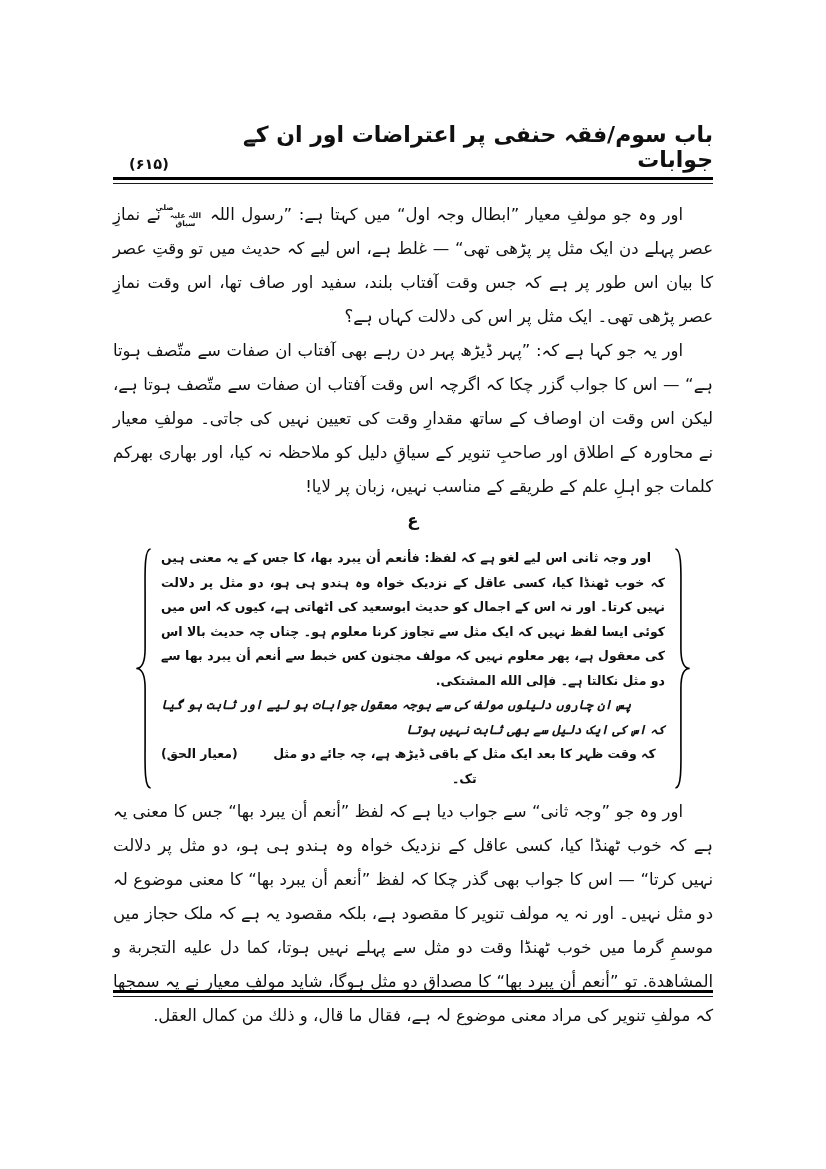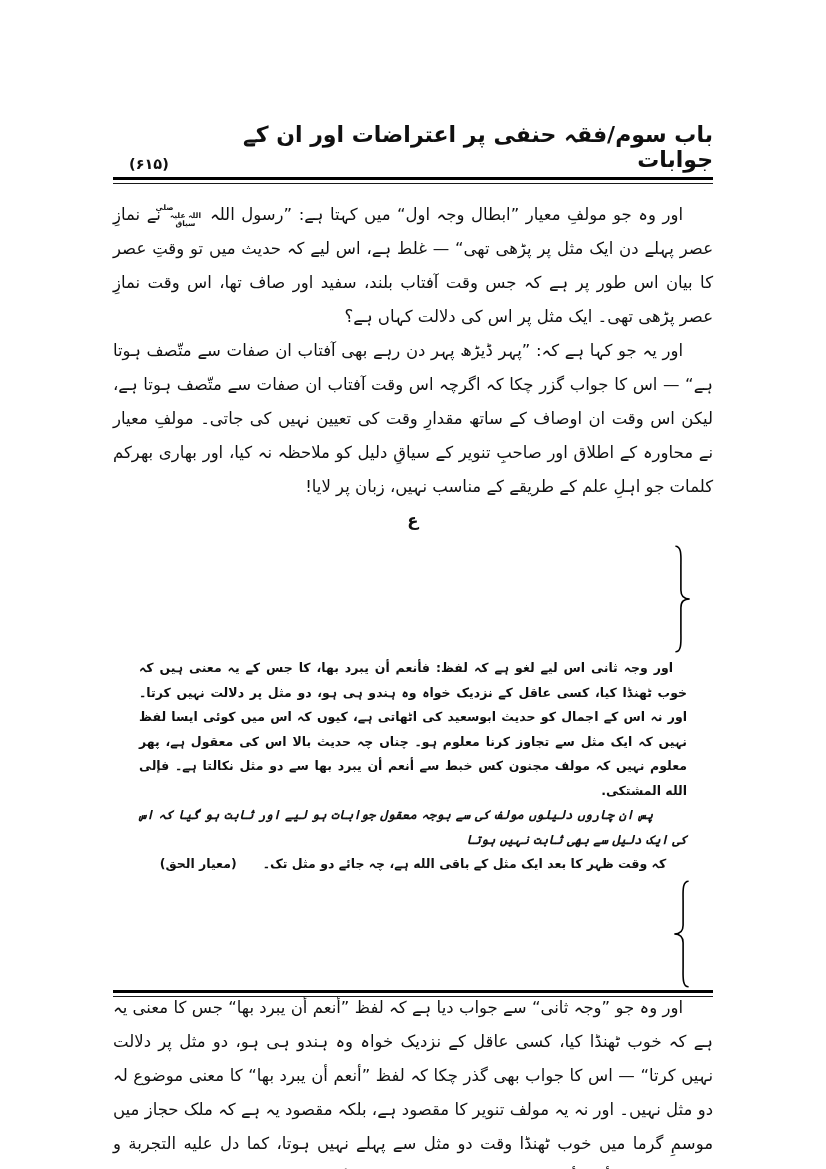--- a/index.html
+++ b/index.html
@@ -77,21 +77,20 @@
     font-size:16.5px;
   }
   .verse-text{white-space:nowrap;}
   
   .braced{
     width:560px;
     margin:6px auto 2px;
     display:flex;
     align-items:stretch;
     direction:rtl;
-    flex-direction:column;
   }
   .brace{flex:0 0 22px;display:block;}
   .brace svg{display:block;width:22px;height:100%;}
   .braced-text{
     flex:1;
     padding:2px 6px;
     font-size:12.5px;
     font-weight:bold;
     line-height:24.5px;
     text-align:justify;
@@ -134,21 +133,21 @@
       <div class="braced">
         <span class="brace">
           <svg viewBox="0 0 20 100" preserveAspectRatio="none" aria-hidden="true">
             <path d="M4,2 C10,2 9,12 9,20 L9,42 C9,48 12,50 17,50 C12,50 9,52 9,58 L9,80 C9,88 10,98 4,98" fill="none" stroke="#000" stroke-width="1.6" vector-effect="non-scaling-stroke"></path>
           </svg>
         </span>
         <div class="braced-text">
           <p class="braced-p1">اور وجہ ثانی اس لیے لغو ہے کہ لفظ: فأنعم أن يبرد بها، کا جس کے یہ معنی ہیں کہ خوب ٹھنڈا کیا، کسی عاقل کے نزدیک خواہ وہ ہندو ہی ہو، دو مثل پر دلالت نہیں کرتا۔ اور نہ اس کے اجمال کو حدیث ابوسعید کی اٹھاتی ہے، کیوں کہ اس میں کوئی ایسا لفظ نہیں کہ ایک مثل سے تجاوز کرنا معلوم ہو۔ چناں چہ حدیث بالا اس کی معقول ہے، پھر معلوم نہیں کہ مولف مجنون کس خبط سے أنعم أن يبرد بها سے دو مثل نکالتا ہے۔ فإلى الله المشتكى.</p>
           <p class="braced-p2">پس ان چاروں دلیلوں مولف کی سے بوجہ معقول جوابات ہو لیے اور ثابت ہو گیا کہ اس کی ایک دلیل سے بھی ثابت نہیں ہوتا</p>
           <p class="braced-last">
-            <span>کہ وقت ظہر کا بعد ایک مثل کے باقی الله ہے، چہ جائے دو مثل تک۔</span>
+            <span>کہ وقت ظہر کا بعد ایک مثل کے باقی ڈیڑھ ہے، چہ جائے دو مثل تک۔</span>
             <span class="attr">(معیار الحق)</span>
           </p>
         </div>
         <span class="brace">
           <svg viewBox="0 0 20 100" preserveAspectRatio="none" aria-hidden="true">
             <path d="M16,2 C10,2 11,12 11,20 L11,42 C11,48 8,50 3,50 C8,50 11,52 11,58 L11,80 C11,88 10,98 16,98" fill="none" stroke="#000" stroke-width="1.6" vector-effect="non-scaling-stroke"></path>
           </svg>
         </span>
       </div>
 

